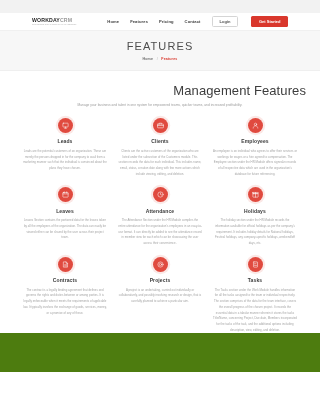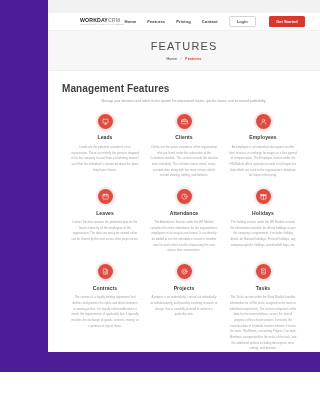--- a/index.html
+++ b/index.html
@@ -14,23 +14,22 @@
     font-family: "Liberation Sans", sans-serif;
     background: #ffffff;
     color: #333333;
     -webkit-font-smoothing: antialiased;
   }
 
   .page {
     width: 320px;
     height: 372px;
     position: relative;
-    background: #4c1d95;
+    background: #4d7c0f;
     overflow: hidden;
-    padding-left: 48px;
   }
 
   
   .top-strip {
     height: 13px;
     background: #f2f2f2;
     width: 100%;
   }
 
   
@@ -135,23 +134,23 @@
   .crumb-home { color: #6d6d6d; cursor: pointer; }
   .crumb-sep { color: #c9c9c9; }
   .crumb-current { color: #d9372c; }
 
   
   .section {
     padding: 12px 14px 0;
     background: #ffffff;
   }
   .section-title {
-    text-align: left;
-    font-size: 10px;
-    font-weight: bold;
+    text-align: right;
+    font-size: 13px;
+    font-weight: normal;
     color: #3d3d3d;
     letter-spacing: 0.1px;
   }
   .section-sub {
     text-align: center;
     font-size: 3.2px;
     line-height: 1.85;
     color: #9a9a9a;
     margin: 5px auto 0;
     max-width: 210px;

